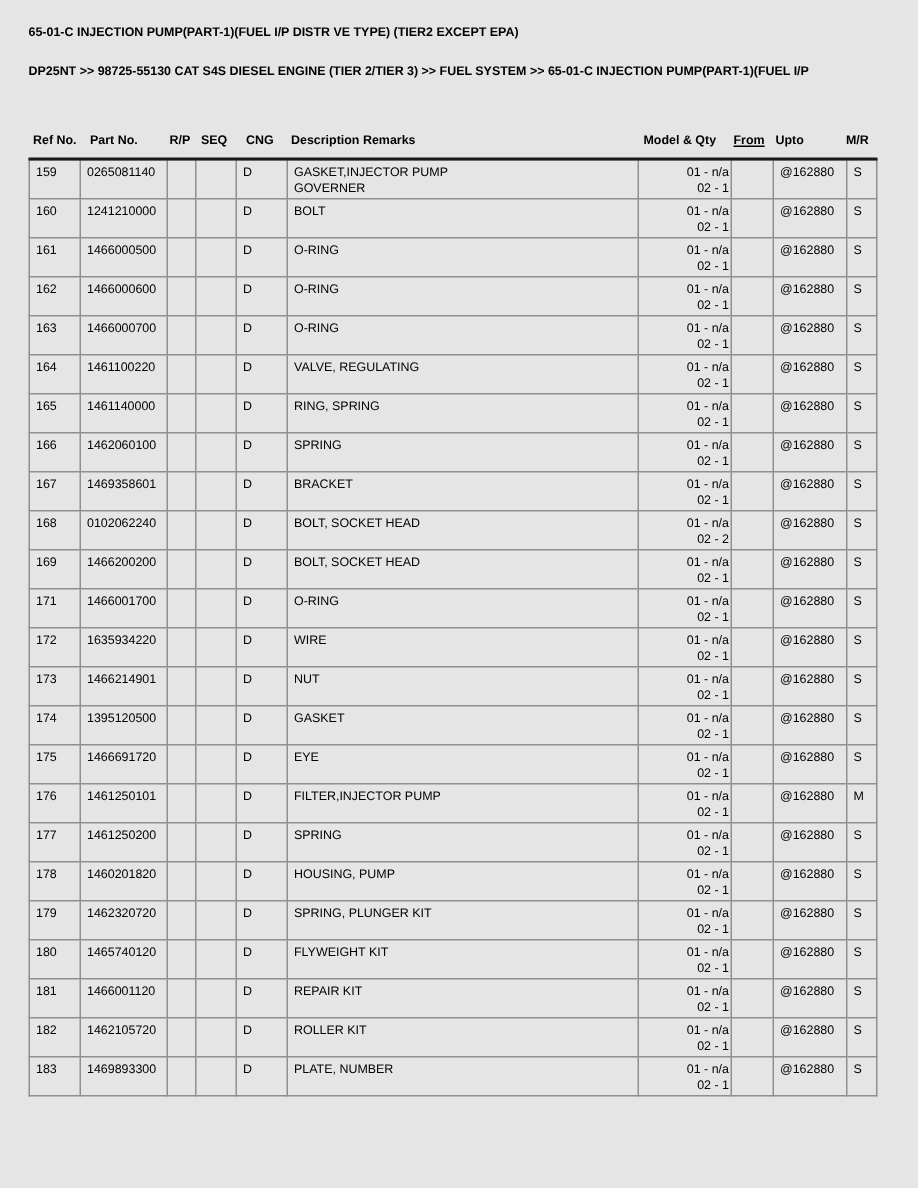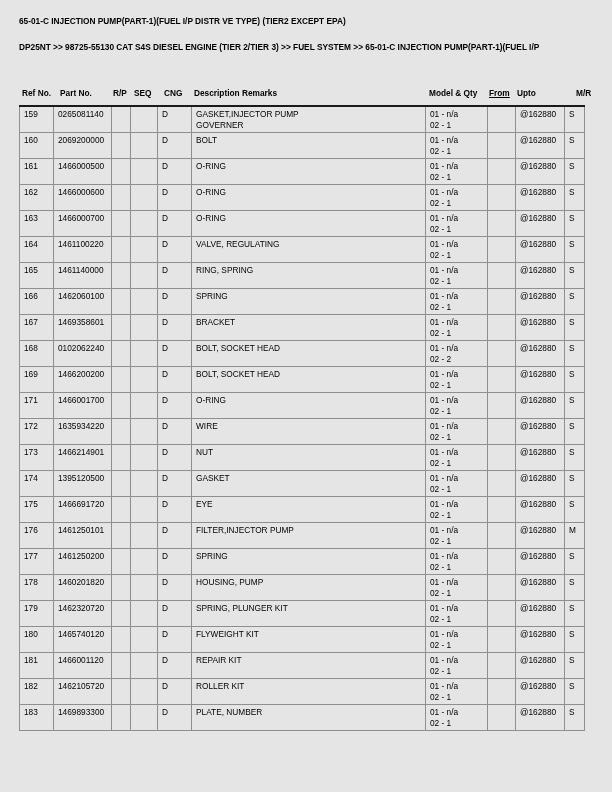--- a/index.html
+++ b/index.html
@@ -58,30 +58,30 @@
   
   .col-headers .w-ref   { padding-left: 3px; }
   .col-headers .w-part  { padding-left: 7px; }
   .col-headers .w-rp    { padding-left: 2px; }
   .col-headers .w-seq   { padding-left: 4px; }
   .col-headers .w-cng   { padding-left: 7px; }
   .col-headers .w-desc  { padding-left: 3px; }
   .col-headers .w-model { padding-left: 4px; }
   .col-headers .w-from  { padding-left: 2px; }
   .col-headers .w-upto  { padding-left: 2px; }
-  .col-headers .w-mr    { padding-left: 0; margin-left: 12px; }
+  .col-headers .w-mr    { padding-left: 0; }
 
   
   td.c-ref   { padding-left: 5px; }
   td.c-part  { padding-left: 9px; }
   td.c-rp    { padding-left: 2px; }
   td.c-seq   { padding-left: 2px; }
   td.c-cng   { padding-left: 8px; }
   td.c-desc  { padding-left: 4px; }
-  td.c-model { padding-left: 6px; }
+  td.c-model { padding-left: 6px; text-align: right; }
   td.c-from  { padding-left: 2px; }
   td.c-upto  { padding-left: 5px; }
   td.c-mr    { padding-left: 4px; }
 </style>
 </head>
 <body>
 
 <div class="page">
 
   <div class="doc-title">65-01-C INJECTION PUMP(PART-1)(FUEL I/P DISTR VE TYPE) (TIER2 EXCEPT EPA)</div>
@@ -133,21 +133,21 @@
             <div>01 - n/a</div>
             <div>02 - 1</div>
           </td>
       <td class="c-from"></td>
       <td class="c-upto">@162880</td>
       <td class="c-mr">S</td>
     </tr>
 
     <tr>
       <td class="c-ref">160</td>
-      <td class="c-part">2069200000</td>
+      <td class="c-part">1241210000</td>
       <td class="c-rp"></td>
       <td class="c-seq"></td>
       <td class="c-cng">D</td>
       <td class="c-desc">
             <div>BOLT</div>
           </td>
       <td class="c-model">
             <div>01 - n/a</div>
             <div>02 - 1</div>
           </td>

